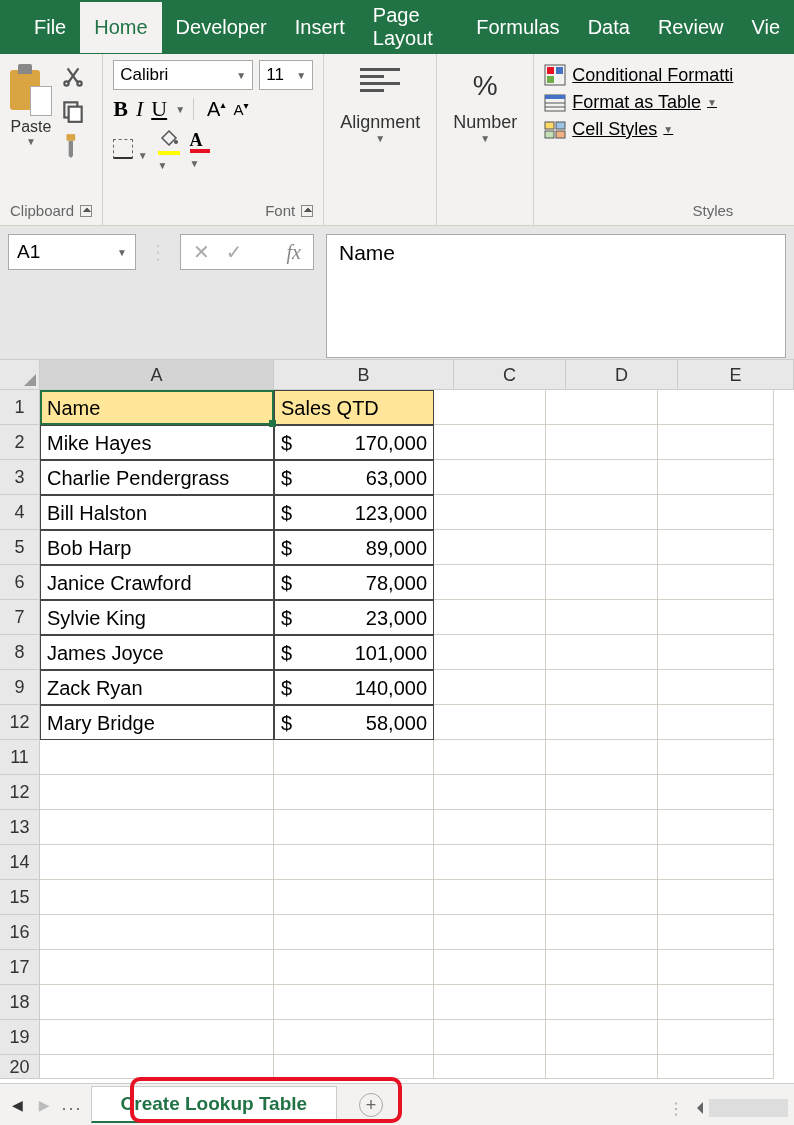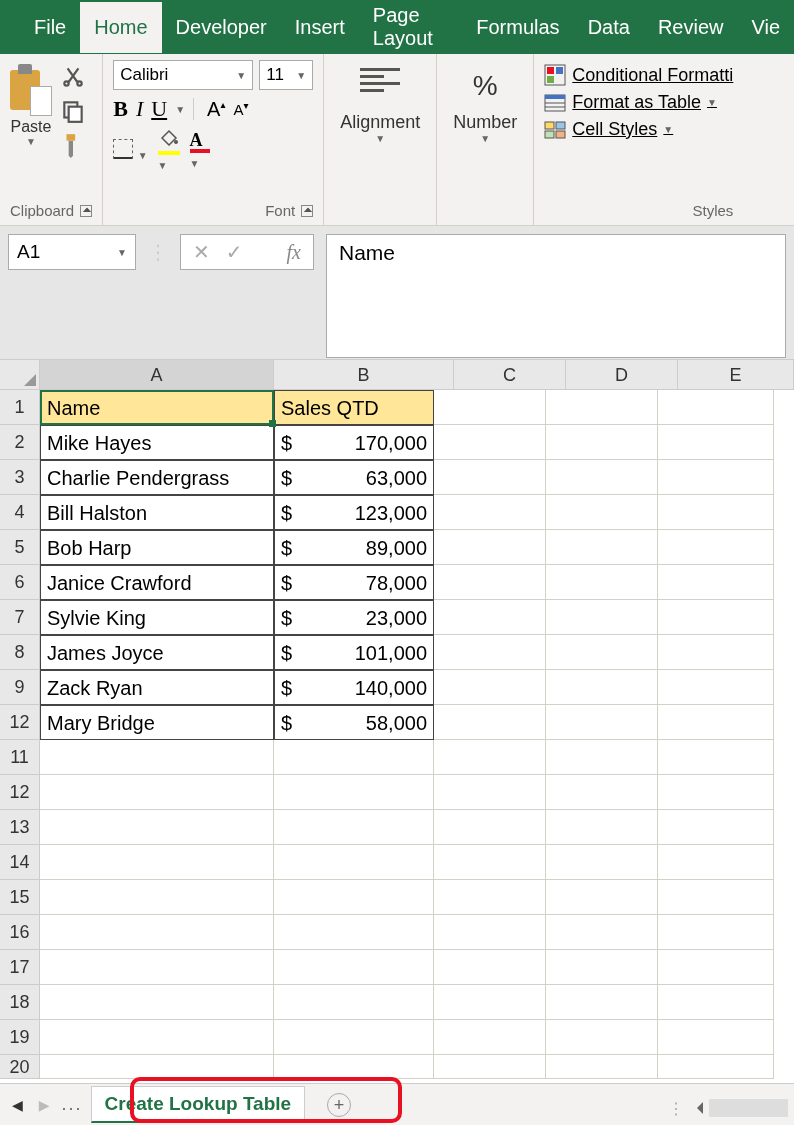--- a/index.html
+++ b/index.html
@@ -94,21 +94,21 @@
 .data-border { border: 1px solid #444 !important; }
 .currency { display: flex; justify-content: space-between; width: 100%; }
 .active-cell { outline: 2px solid #217346; outline-offset: -2px; position: relative; }
 .active-cell::after { content: ""; position: absolute; right: -3px; bottom: -3px; width: 7px; height: 7px; background: #217346; }
 
 
 .sheet-bar { position: absolute; bottom: 0; left: 0; right: 0; height: 42px; background: #f3f2f1; border-top: 1px solid #ccc; display: flex; align-items: center; padding: 0 8px; gap: 8px; }
 .nav-arrow { font-size: 14px; color: #333; padding: 0 4px; }
 .nav-arrow.dis { color: #bbb; }
 .dots { color: #666; font-size: 18px; letter-spacing: 2px; }
-.sheet-tab { background: #fff; border: 1px solid #ccc; border-bottom: 2px solid #217346; padding: 6px 13px; font-weight: bold; color: #217346; font-size: 19px; }
+.sheet-tab { background: #fff; border: 1px solid #ccc; border-bottom: 2px solid #217346; padding: 6px 29px; font-weight: bold; color: #217346; font-size: 19px; }
 .highlight-box { position: absolute; border: 4px solid #e81123; border-radius: 10px; left: 130px; bottom: 2px; width: 272px; height: 46px; pointer-events: none; }
 .add-sheet { width: 24px; height: 24px; border: 1px solid #aaa; border-radius: 50%; text-align: center; line-height: 22px; color: #666; font-size: 18px; margin-left: 14px; }
 .hscroll { position: absolute; right: 6px; bottom: 6px; width: 120px; height: 22px; display: flex; align-items: center; gap: 6px; }
 .hscroll .drag { color: #aaa; font-size: 16px; letter-spacing: 1px; }
 .hscroll .arrow { width: 0; height: 0; border: 6px solid transparent; border-right-color: #666; }
 .hscroll .track { flex: 1; height: 18px; background: #ddd; }
 
 .row:nth-child(n+11) .cell { border-color: #d4d0c8; }
 .row:nth-child(20) { height: 24px; }
 .row:nth-child(20) .rowh { line-height: 24px; }

